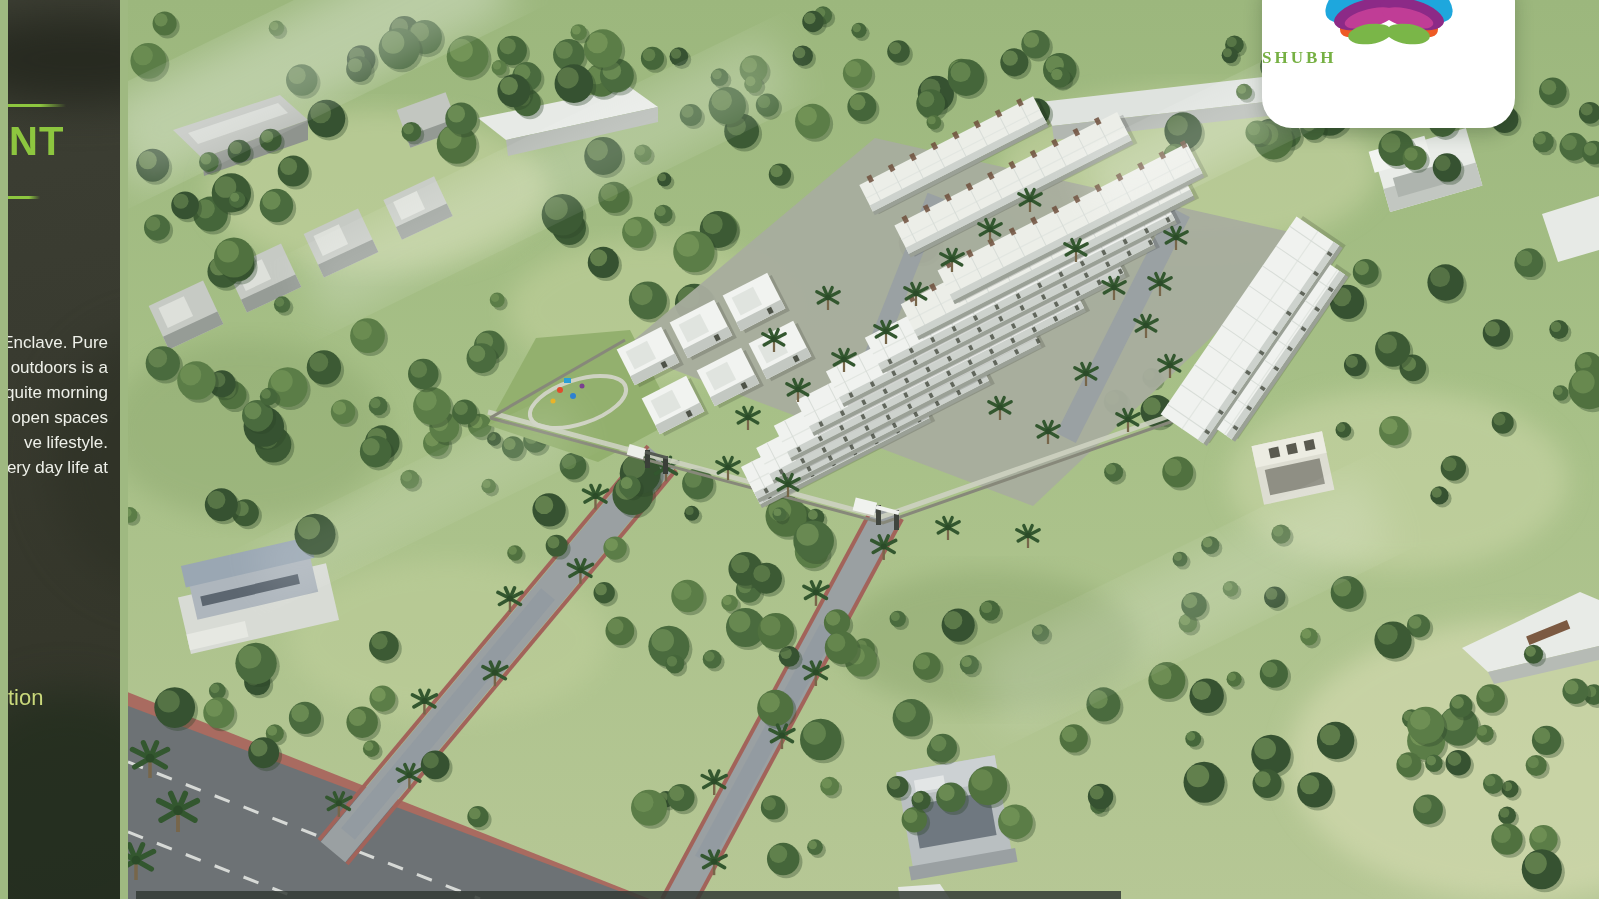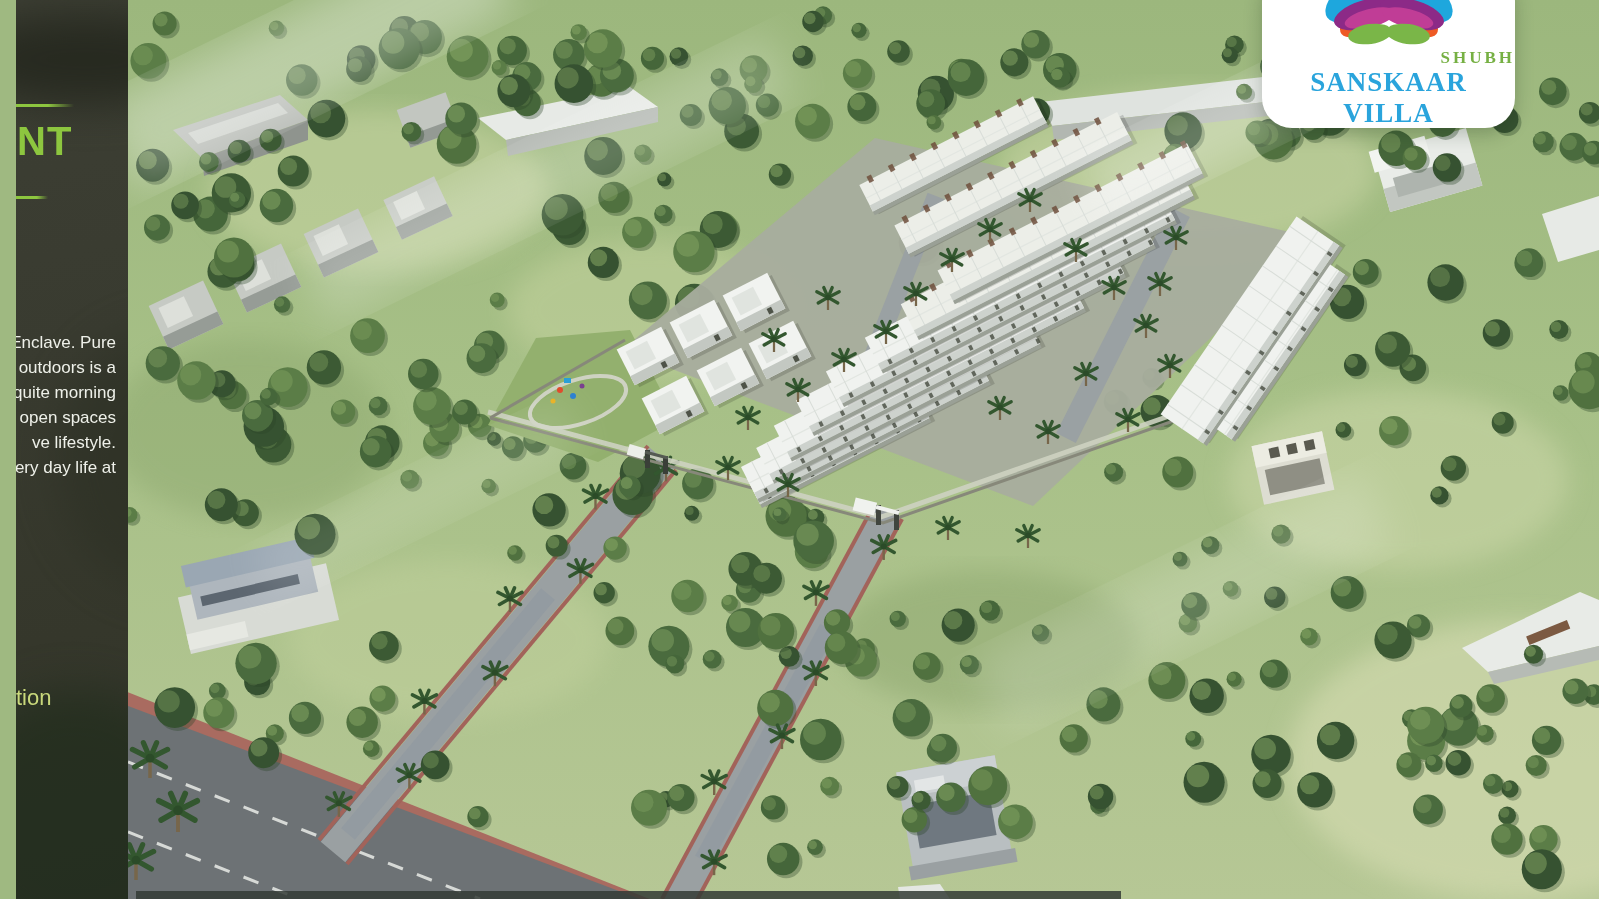--- a/index.html
+++ b/index.html
@@ -1,20 +1,20 @@
 <!DOCTYPE html>
 <html><head>
 <meta charset="utf-8">
 <style>
   html,body{margin:0;padding:0;background:#222;}
   *{box-sizing:border-box;}
   #stage{position:relative;width:1599px;height:899px;overflow:hidden;background:#9fb981;font-family:"Liberation Sans",sans-serif;}
 
   
-  #sidebar{position:absolute;left:16px;top:0;width:112px;height:899px;overflow:hidden;
+  #sidebar{position:absolute;left:8px;top:0;width:112px;height:899px;overflow:hidden;
     background:linear-gradient(168deg,#3d3f34 0%,#393b30 38%,#35372b 70%,#30332a 100%);}
   .side-blob{position:absolute;border-radius:50%;filter:blur(22px);}
   #blob-hill{left:-60px;top:14px;width:260px;height:90px;background:#20231a;opacity:.75;}
   #blob-leaf{left:-70px;top:690px;width:260px;height:260px;background:#1c2b18;opacity:.55;transform:rotate(28deg);}
   #blob-mid{left:40px;top:330px;width:220px;height:260px;background:#2a2e22;opacity:.5;}
   #green-rule-top{position:absolute;left:0;top:104px;height:3px;width:58px;
     background:linear-gradient(to right,#8dc63f 55%,rgba(141,198,63,0));}
   #green-rule-bottom{position:absolute;left:0;top:196px;height:3px;width:32px;
     background:linear-gradient(to right,#8dc63f 65%,rgba(141,198,63,0));}
   #section-heading{position:absolute;left:1px;top:121px;font-size:40px;font-weight:bold;
@@ -24,21 +24,21 @@
   #about-paragraph .pline{white-space:nowrap;}
   #sidebar-link{position:absolute;left:0px;top:685px;color:#c9d87b;font-size:22px;cursor:pointer;}
 
   
   #render{position:absolute;left:128px;top:0;width:1471px;height:899px;}
 
   
   #logo-card{position:absolute;left:1262px;top:-28px;width:253px;height:156px;background:#ffffff;
     border-radius:30px;box-shadow:0 6px 18px rgba(20,40,20,.25);overflow:hidden;}
   #butterfly{position:absolute;left:50%;top:24px;transform:translateX(-50%);}
-  #brand-top{position:absolute;left:0;right:0;top:76px;text-align:right;
+  #brand-top{position:absolute;left:0;right:0;top:76px;text-align:left;
     font-family:"Liberation Serif",serif;font-weight:bold;font-size:17px;letter-spacing:3px;color:#76b043;}
   #brand-bottom{position:absolute;left:0;right:0;top:95px;text-align:center;
     font-family:"Liberation Serif",serif;font-weight:bold;font-size:27px;letter-spacing:1px;color:#2aa4dc;}
 </style>
 </head>
 <body>
 
 <div id="stage">
 
   <div id="sidebar">
@@ -1639,15 +1639,14 @@
 
       <ellipse cx="52" cy="18" rx="33" ry="14" fill="#8c2a87" transform="rotate(-16 52 18)"></ellipse>
       <ellipse cx="98" cy="18" rx="33" ry="14" fill="#8c2a87" transform="rotate(16 98 18)"></ellipse>
       <ellipse cx="56" cy="22" rx="26" ry="9" fill="#c03d96" transform="rotate(-14 56 22)"></ellipse>
       <ellipse cx="94" cy="22" rx="26" ry="9" fill="#c03d96" transform="rotate(14 94 22)"></ellipse>
 
       <ellipse cx="56" cy="38" rx="22" ry="10" fill="#7ab648" transform="rotate(-8 56 38)"></ellipse>
       <ellipse cx="94" cy="38" rx="22" ry="10" fill="#7ab648" transform="rotate(8 94 38)"></ellipse>
     </svg>
     <div id="brand-top">SHUBH</div>
-    <div id="brand-bottom">SANSKAAR VILLA</div>
   </div>
 </div>
 
 </body></html>

